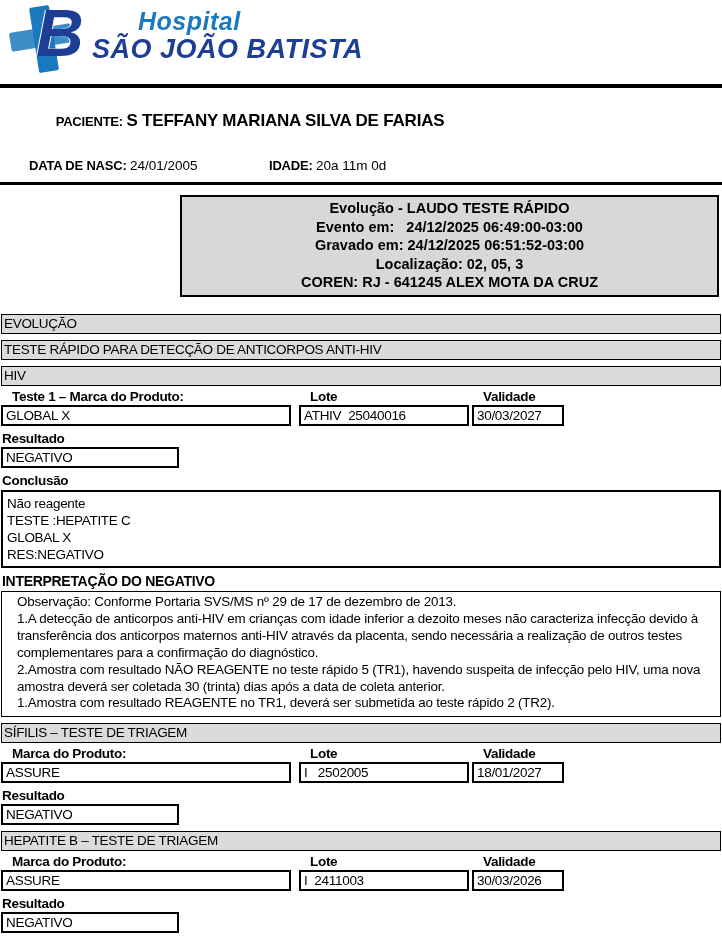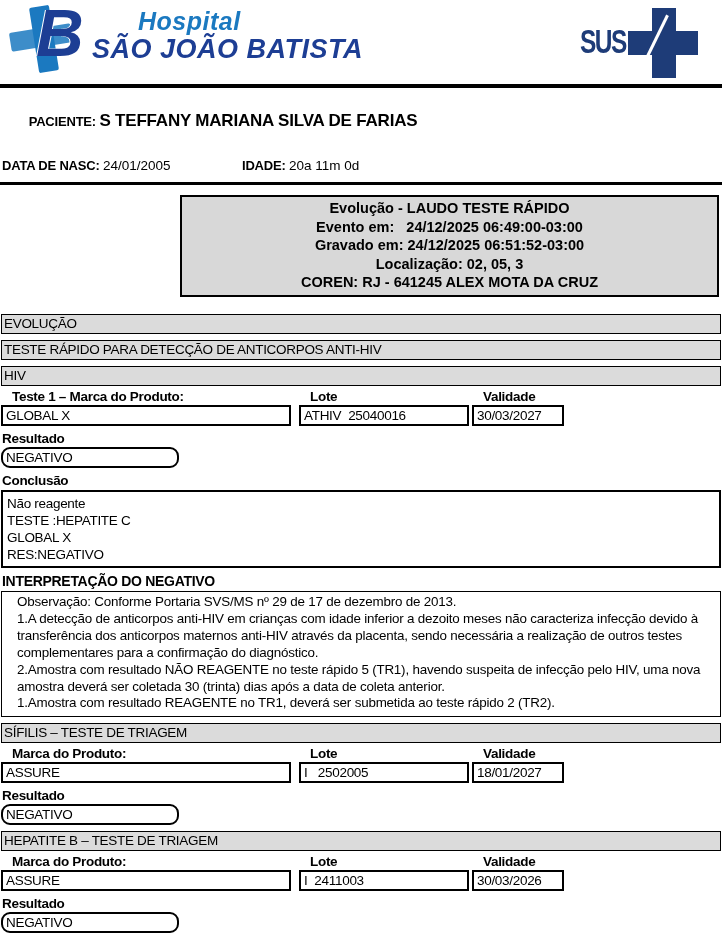--- a/index.html
+++ b/index.html
@@ -30,21 +30,21 @@
   .sus{display:flex;align-items:flex-start;margin:4px 14px 0 0;}
   .sus-text{font-weight:bold;font-size:34px;line-height:66px;color:var(--sus-navy);letter-spacing:-2px;transform:scaleX(.72);transform-origin:right center;}
   .sus-cross{position:relative;width:70px;height:70px;margin-left:2px;}
   .sus-cross .v{position:absolute;left:24px;top:0;width:24px;height:70px;background:var(--sus-navy);}
   .sus-cross .h{position:absolute;left:0;top:23px;width:70px;height:24px;background:var(--sus-navy);}
   .sus-cross .slash{position:absolute;left:24px;top:4px;width:3px;height:64px;background:#fff;transform:rotate(26deg);transform-origin:center;}
   .hr-thick{height:4px;background:#000;}
   .hr-med{height:3px;background:#000;}
 
   
-  .patient{padding:5px 2px 8px 2px;}
+  .patient{padding:5px 2px 8px 2px;margin-left:27px;}
   .p-line1{white-space:pre-wrap;}
   .p-label{font-weight:bold;font-size:13px;letter-spacing:-0.2px;}
   .p-name{font-weight:bold;font-size:17px;letter-spacing:-0.2px;white-space:pre-wrap;}
   .p-line2{margin-top:7px;display:flex;align-items:baseline;}
   .p-group1{width:240px;}
   .p-value{font-size:13.5px;}
 
   
   .event-box{
     margin:10px 3px 0 180px;background:var(--event-grey);border:2px solid #000;
@@ -64,21 +64,21 @@
   .cols.labels{margin-top:3px;}
   .flabel{font-weight:bold;font-size:13.5px;letter-spacing:-0.3px;line-height:15px;}
   .boxes{padding-left:1px;margin-top:1px;}
   .vbox{
     border:2px solid #000;height:21px;font-size:13.5px;letter-spacing:-0.3px;
     padding:1px 3px 0 3px;white-space:pre-wrap;overflow:hidden;background:#fff;
   }
   .vbox.marca{width:290px;}
   .vbox.lote{width:170px;}
   .vbox.validade{width:92px;}
-  .vbox.resultado{width:178px;margin:1px 0 0 1px;border-radius:9px;}
+  .vbox.resultado{width:178px;margin:1px 0 0 1px;}
   .single-label{font-weight:bold;font-size:13.5px;letter-spacing:-0.3px;margin:5px 0 1px 2px;line-height:15px;}
   .bigbox{
     margin:2px 1px 0 1px;border:2px solid #000;padding:3px 4px;font-size:13.5px;
     letter-spacing:-0.3px;line-height:17px;background:#fff;
   }
   .bigbox .cline{white-space:pre-wrap;}
 
   
   .interp-title{font-weight:bold;font-size:14px;letter-spacing:-0.3px;margin:5px 0 2px 2px;}
   .interp-box{
@@ -95,28 +95,20 @@
   <div class="header">
     <div class="brand">
       <div class="brand-mark">
         <div class="brand-cross-h"></div>
         <div class="brand-cross-v"></div>
         <div class="brand-b">B</div>
       </div>
       <div class="brand-text">
         <div class="brand-line1">Hospital</div>
         <div class="brand-line2">SÃO JOÃO BATISTA</div>
-      </div>
-    </div>
-    <div class="sus">
-      <div class="sus-text">SUS</div>
-      <div class="sus-cross">
-        <div class="v"></div>
-        <div class="h"></div>
-        <div class="slash"></div>
       </div>
     </div>
   </div>
   <div class="hr-thick"></div>
 
   <div class="patient">
     <div class="p-line1">
       <span class="p-label">PACIENTE: </span><span class="p-name">S TEFFANY MARIANA SILVA DE FARIAS</span>
     </div>
     <div class="p-line2">

